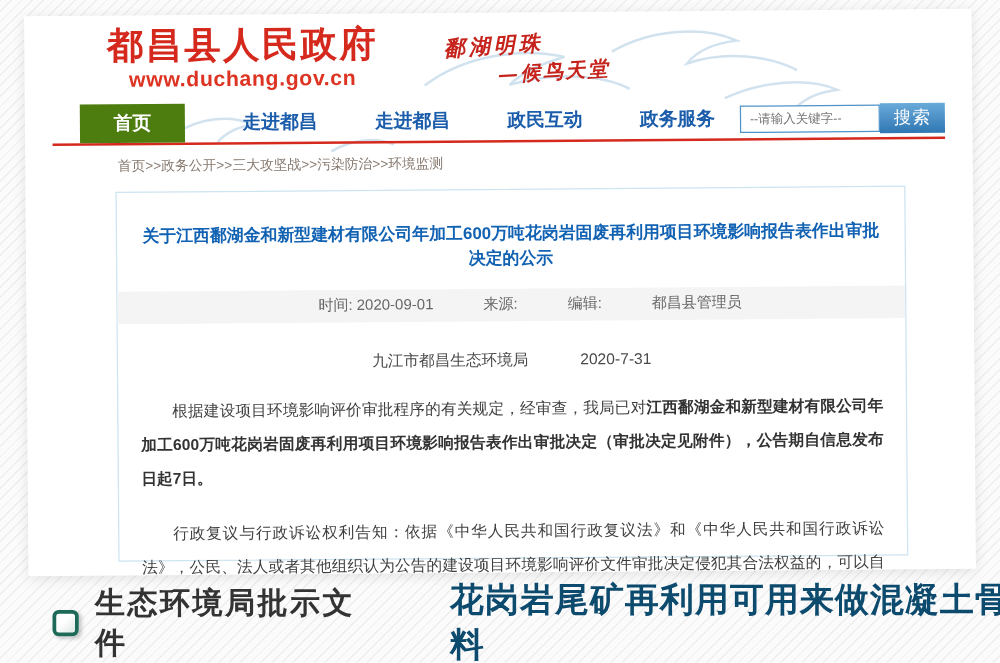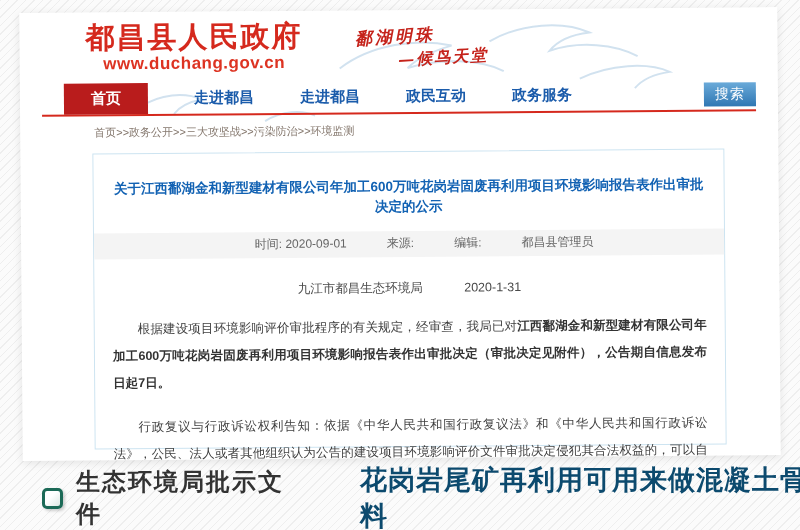--- a/index.html
+++ b/index.html
@@ -43,21 +43,21 @@
   .slogan-line1 { font-size: 17px; letter-spacing: 3px; }
   .slogan-line2 { font-size: 16px; margin-left: 42px; margin-top: 2px; letter-spacing: 2px; }
 
   
   .nav-bar {
     position: relative; margin: 0 22px; height: 32px;
     display: flex; align-items: flex-end;
     border-bottom: 2px solid #d5291d;
   }
   .nav-tab-home {
-    margin-left: 22px; background: #b91c1c; color: #fff;
+    margin-left: 22px; background: #4d7c0f; color: #fff;
     font-size: 15px; font-weight: bold;
     padding: 6px 27px; cursor: pointer;
   }
   .nav-item {
     color: #1b5cab; font-size: 15px; font-weight: bold;
     margin-left: 46px; padding-bottom: 6px; cursor: pointer;
   }
   .search-wrap { margin-left: auto; display: flex; align-items: center; padding-bottom: 3px; }
   .search-input {
     width: 112px; height: 22px; border: 1px solid #4f93c8;
@@ -144,39 +144,40 @@
     </div>
   </div>
 
   <div class="nav-bar">
     <div class="nav-tab-home">首页</div>
     <div class="nav-item">走进都昌</div>
     <div class="nav-item">走进都昌</div>
     <div class="nav-item">政民互动</div>
     <div class="nav-item">政务服务</div>
     <div class="search-wrap">
+      <input class="search-input" type="text" placeholder="--请输入关键字--" style="">
       <button class="search-btn">搜索</button>
     </div>
   </div>
 
   <div class="breadcrumb">首页&gt;&gt;政务公开&gt;&gt;三大攻坚战&gt;&gt;污染防治&gt;&gt;环境监测</div>
 
   <div class="doc-box">
     <div class="doc-title">关于江西鄱湖金和新型建材有限公司年加工600万吨花岗岩固废再利用项目环境影响报告表作出审批决定的公示</div>
 
     <div class="doc-meta">
       <span>时间: 2020-09-01</span>
       <span>来源:</span>
       <span>编辑:</span>
       <span>都昌县管理员</span>
     </div>
 
     <div class="doc-byline">
       <span class="org">九江市都昌生态环境局</span>
-      <span>2020-1-31</span>
+      <span>2020-7-31</span>
     </div>
 
     <p class="doc-p"><span>根据建设项目环境影响评价审批程序的有关规定，经审查，我局已对</span><span class="bold">江西鄱湖金和新型建材有限公司年加工600万吨花岗岩固废再利用项目环境影响报告表作出审批决定（审批决定见附件），公告期自信息发布日起7日。</span></p>
 
     <p class="doc-p">行政复议与行政诉讼权利告知：依据《中华人民共和国行政复议法》和《中华人民共和国行政诉讼法》，公民、法人或者其他组织认为公告的建设项目环境影响评价文件审批决定侵犯其合法权益的，可以自公告期限届满之日起六十日内提起行政复议，也可以自公告期限届满之日起三个月内提起行政诉讼。</p>
 
   </div>
 
 </div>
 

